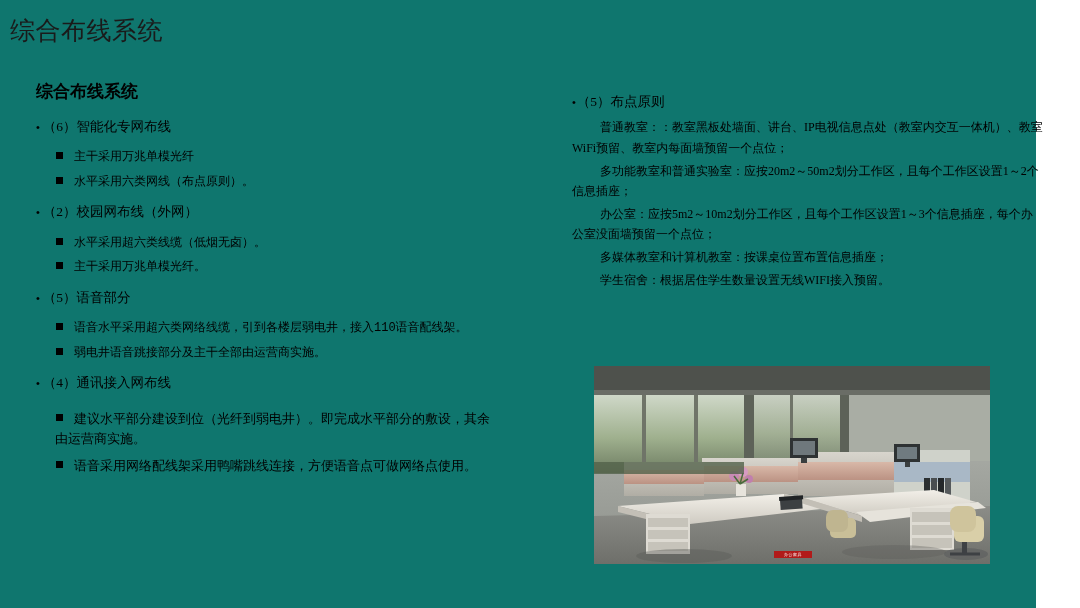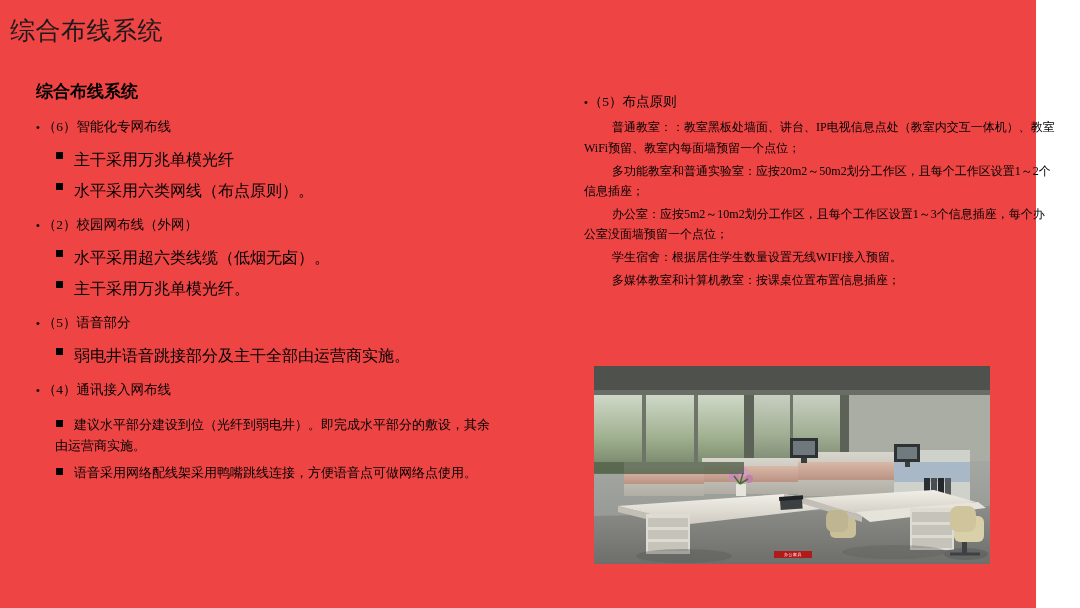--- a/index.html
+++ b/index.html
@@ -11,21 +11,21 @@
     width: 1080px;
     height: 608px;
     overflow: hidden;
     font-family: "Liberation Sans", sans-serif;
     color: #000000;
   }
   .slide {
     position: relative;
     width: 1036px;
     height: 608px;
-    background: #ef4444;
+    background: #0f766e;
   }
   .slide-title {
     position: absolute;
     left: 10px;
     top: 14px;
     font-size: 25px;
     font-weight: 400;
     color: #1a1a1a;
     letter-spacing: 0.5px;
   }
@@ -47,27 +47,27 @@
     line-height: 1.5;
     margin: 0 0 6px 0;
     font-family: "Liberation Serif", serif;
   }
   .lvl1 .bullet-dot {
     font-family: "Liberation Sans", sans-serif;
     font-size: 11px;
     margin-right: 3px;
   }
   .lvl2 {
-    font-size: 16px;
+    font-size: 12px;
     line-height: 1.55;
     margin: 0 0 6px 0;
     padding-left: 38px;
     text-indent: 0;
     position: relative;
-    font-family: Liberation Serif, serif;
+    font-family: Liberation Mono, monospace;
   }
   .lvl2 .sq {
     position: absolute;
     left: 20px;
     top: 4px;
     width: 7px;
     height: 7px;
     background: #000;
     display: block;
   }
@@ -95,21 +95,20 @@
   }
   .gap-sm { height: 5px; }
   .gap-md { height: 9px; }
 
   
   .col-right {
     position: absolute;
     left: 572px;
     top: 92px;
     width: 472px;
-    margin-left: 12px;
   }
   .r-lvl1 {
     font-size: 13.5px;
     line-height: 1.5;
     margin: 0 0 5px 0;
     font-family: "Liberation Serif", serif;
   }
   .r-lvl1 .bullet-dot {
     font-family: "Liberation Sans", sans-serif;
     font-size: 11px;
@@ -185,20 +184,24 @@
       <span>主干采用万兆单模光纤。</span>
     </div>
     <div class="gap-sm"></div>
 
     <div class="lvl1">
       <span class="bullet-dot">•</span><span>（5）语音部分</span>
     </div>
     <div class="gap-sm"></div>
     <div class="lvl2">
       <span class="sq"></span>
+      <span>语音水平采用超六类网络线缆，引到各楼层弱电井，接入110语音配线架。</span>
+    </div>
+    <div class="lvl2">
+      <span class="sq"></span>
       <span>  弱电井语音跳接部分及主干全部由运营商实施。</span>
     </div>
     <div class="gap-sm"></div>
 
     <div class="lvl1">
       <span class="bullet-dot">•</span><span>（4）通讯接入网布线</span>
     </div>
     <div class="gap-md"></div>
     <div class="lvl2-wrap">
       <span class="sq"></span>
@@ -212,22 +215,22 @@
 
   </div>
 
   <div class="col-right">
     <div class="r-lvl1">
       <span class="bullet-dot">•</span><span>（5）布点原则</span>
     </div>
     <div class="r-para">普通教室：：教室黑板处墙面、讲台、IP电视信息点处（教室内交互一体机）、教室WiFi预留、教室内每面墙预留一个点位；</div>
     <div class="r-para">多功能教室和普通实验室：应按20m2～50m2划分工作区，且每个工作区设置1～2个信息插座；</div>
     <div class="r-para">办公室：应按5m2～10m2划分工作区，且每个工作区设置1～3个信息插座，每个办公室没面墙预留一个点位；</div>
+    <div class="r-para">多媒体教室和计算机教室：按课桌位置布置信息插座；</div>
     <div class="r-para">学生宿舍：根据居住学生数量设置无线WIFI接入预留。</div>
-    <div class="r-para">多媒体教室和计算机教室：按课桌位置布置信息插座；</div>
   </div>
 
   <div class="photo">
     <svg width="396" height="198" viewBox="0 0 396 198" xmlns="http://www.w3.org/2000/svg" aria-hidden="true">
       <defs>
         <linearGradient id="wall" x1="0" y1="0" x2="0" y2="1">
           <stop offset="0%" stop-color="#b9bcb6"></stop>
           <stop offset="100%" stop-color="#8e918b"></stop>
         </linearGradient>
         <linearGradient id="win" x1="0" y1="0" x2="0" y2="1">

